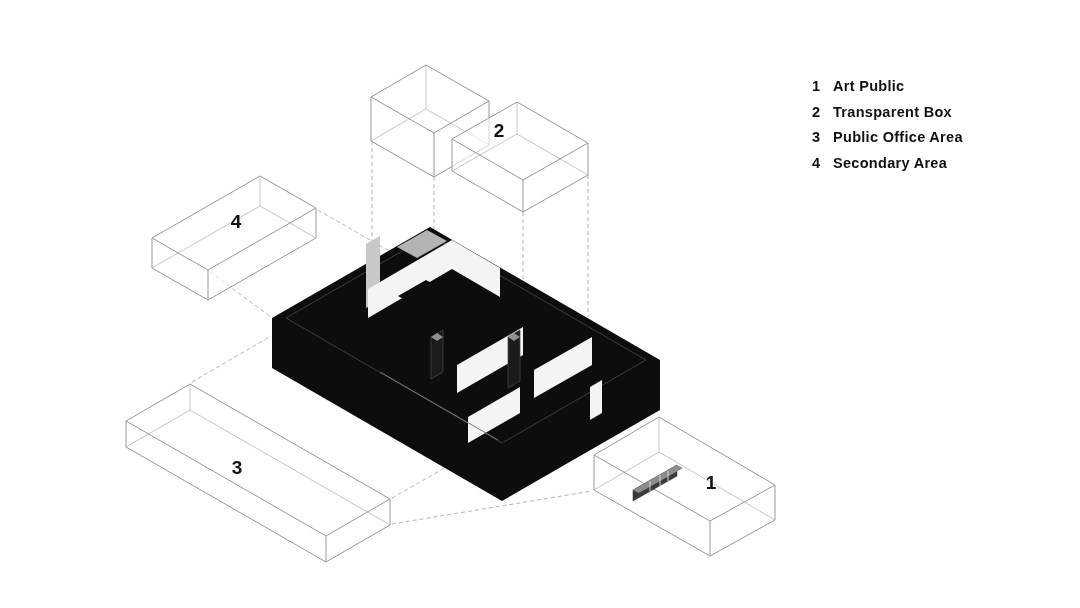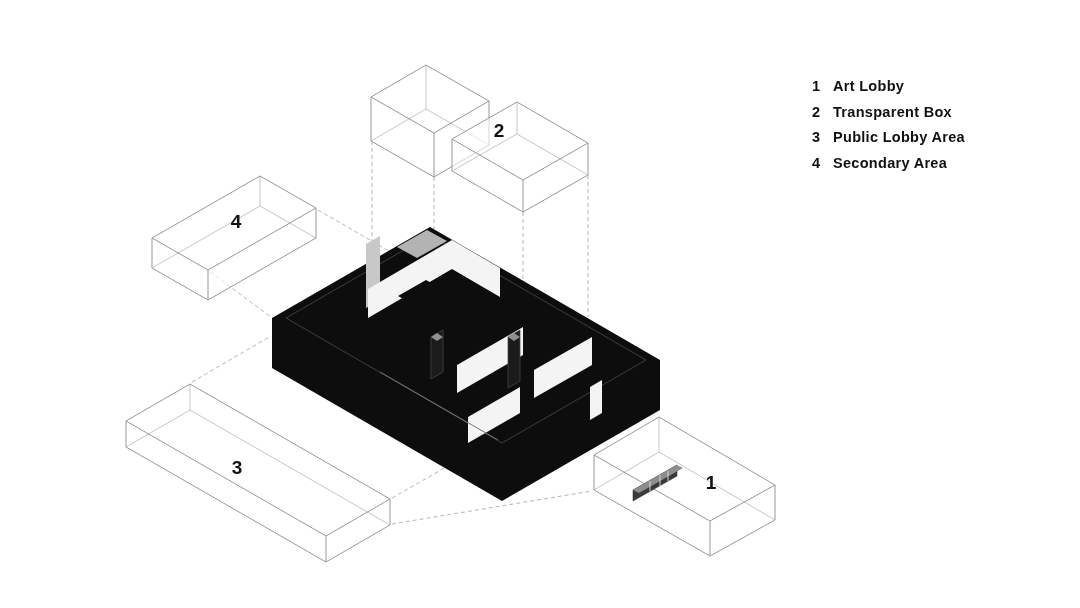--- a/index.html
+++ b/index.html
@@ -137,29 +137,29 @@
       <text class="axon-label" x="499" y="137" text-anchor="middle">2</text>
       <text class="axon-label" x="236" y="228" text-anchor="middle">4</text>
       <text class="axon-label" x="237" y="474" text-anchor="middle">3</text>
       <text class="axon-label" x="711" y="489" text-anchor="middle">1</text>
     </g>
   </svg>
 
   <div class="legend">
     <div class="legend-item">
       <span class="legend-num">1</span>
-      <span class="legend-label">Art Lobby</span>
+      <span class="legend-label">Art Public</span>
     </div>
     <div class="legend-item">
       <span class="legend-num">2</span>
       <span class="legend-label">Transparent Box</span>
     </div>
     <div class="legend-item">
       <span class="legend-num">3</span>
-      <span class="legend-label">Public Lobby Area</span>
+      <span class="legend-label">Public Office Area</span>
     </div>
     <div class="legend-item">
       <span class="legend-num">4</span>
       <span class="legend-label">Secondary Area</span>
     </div>
   </div>
 
 </div>
 
 </body></html>

